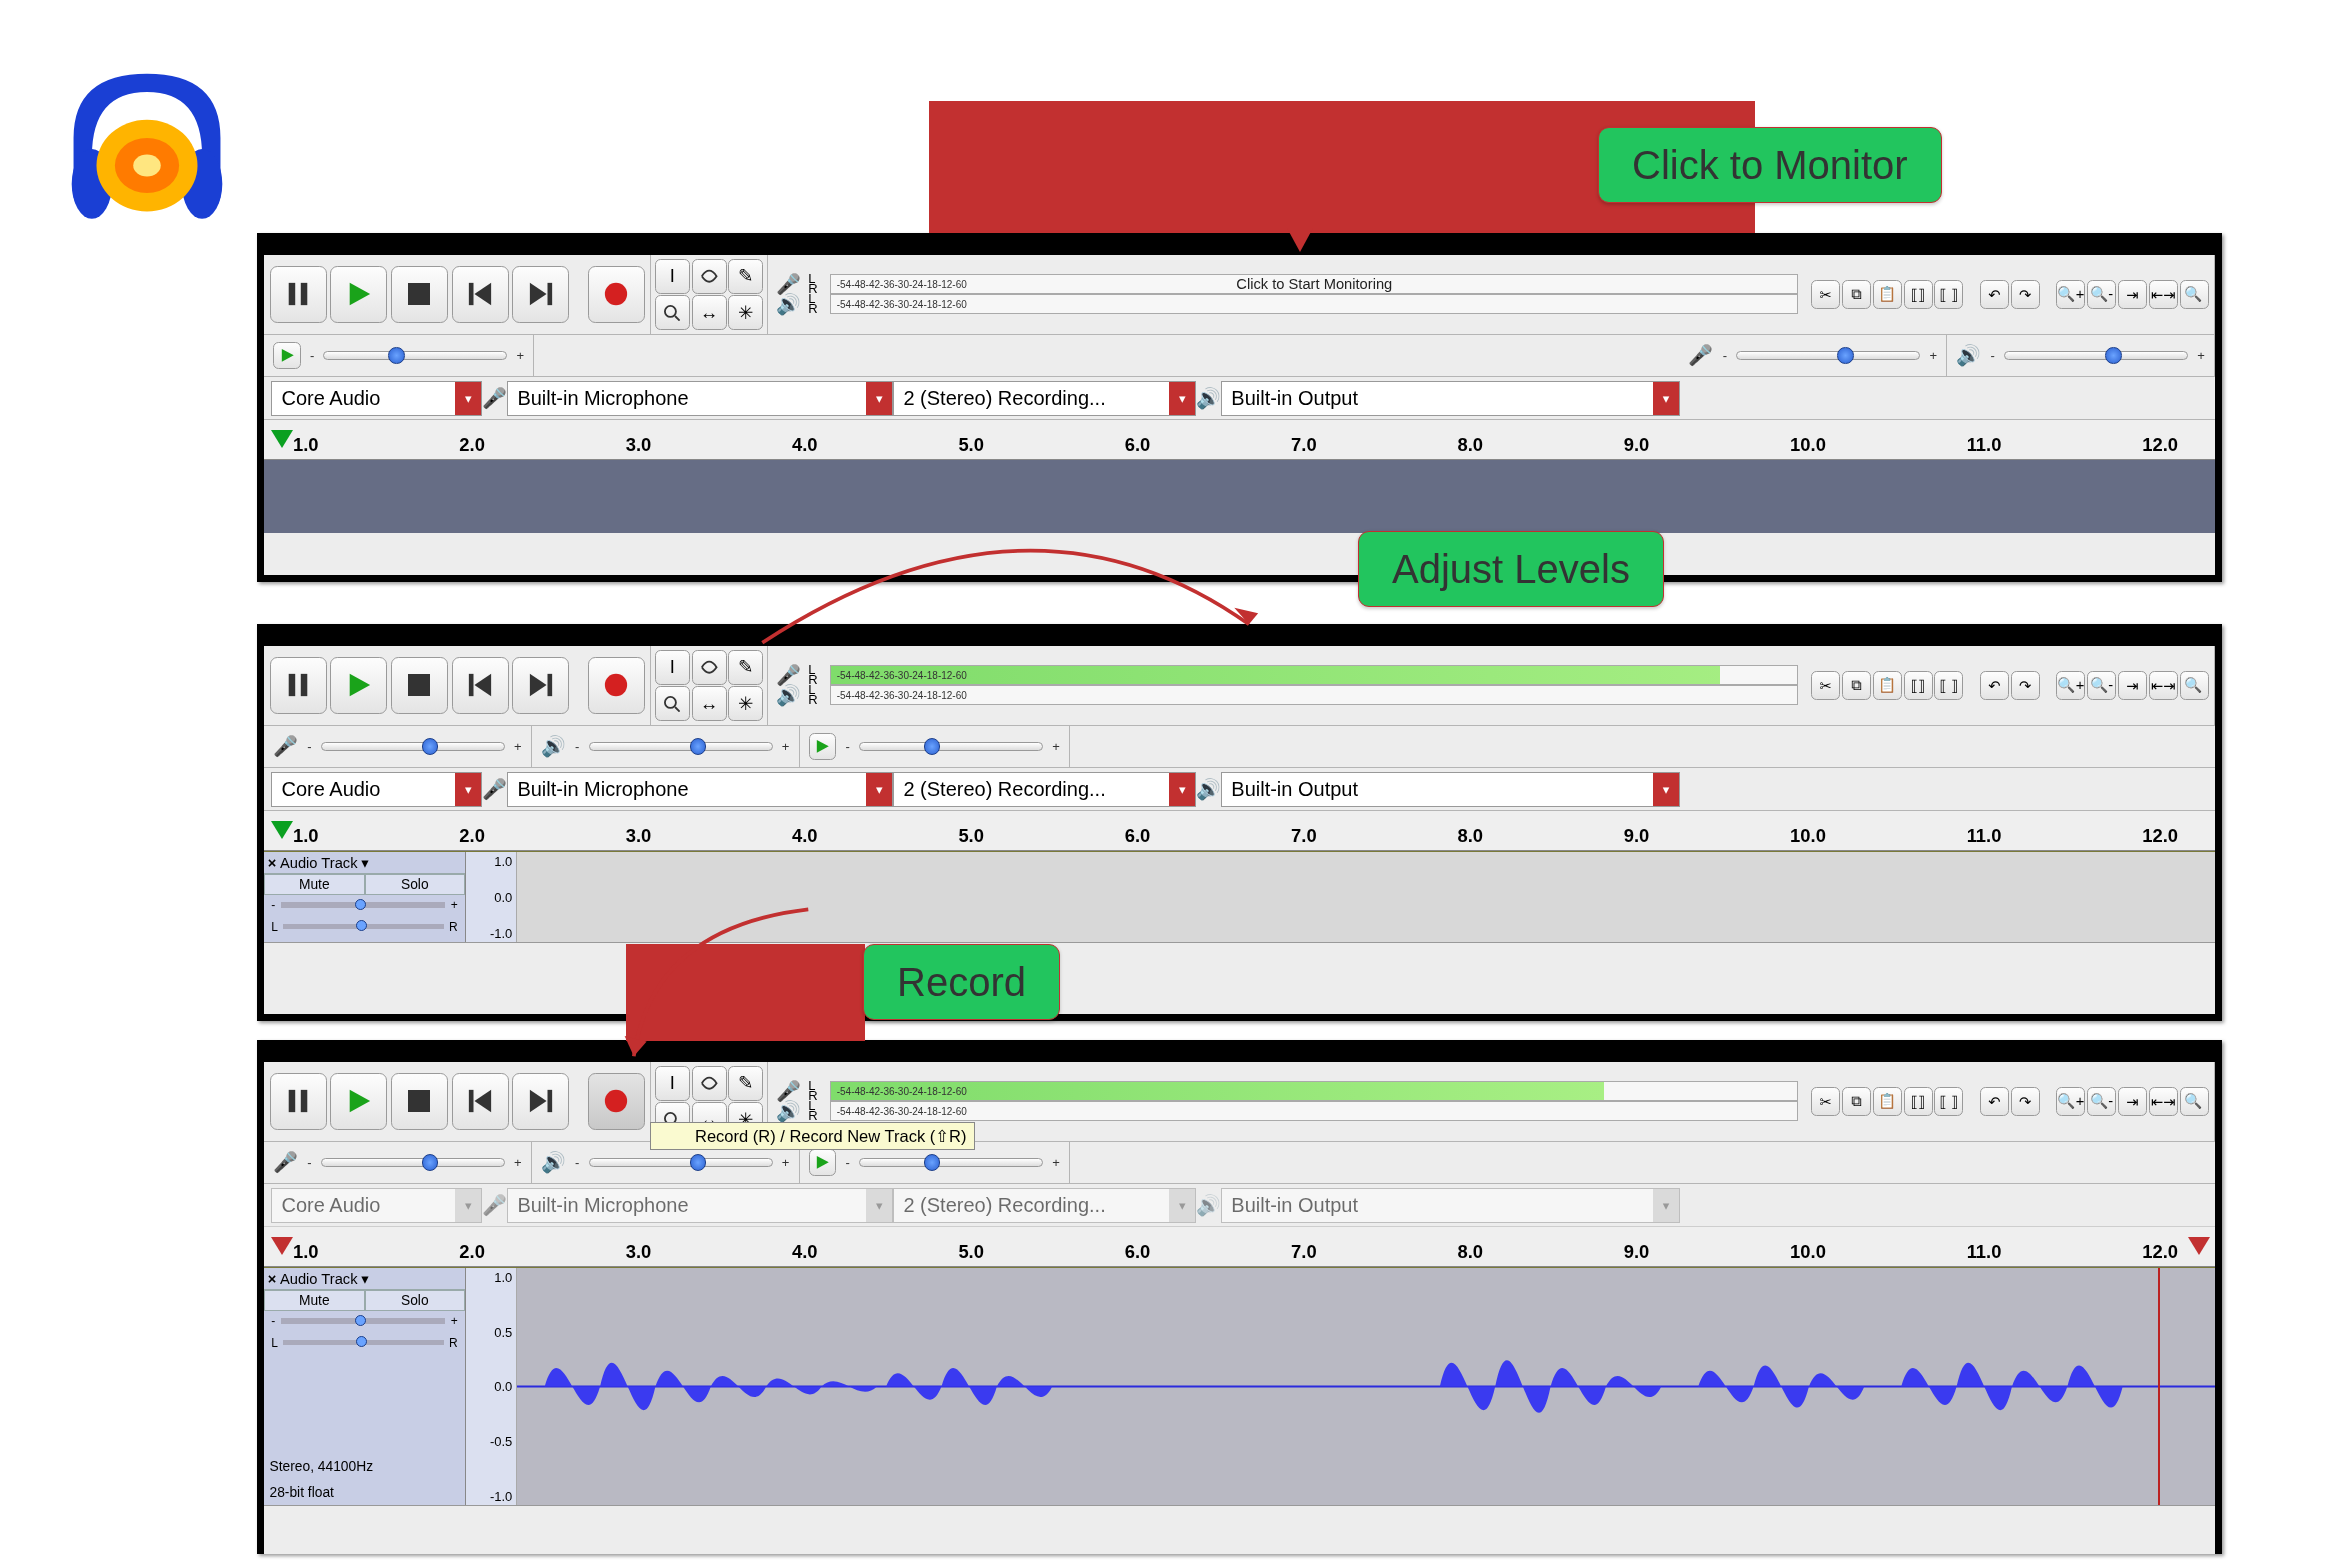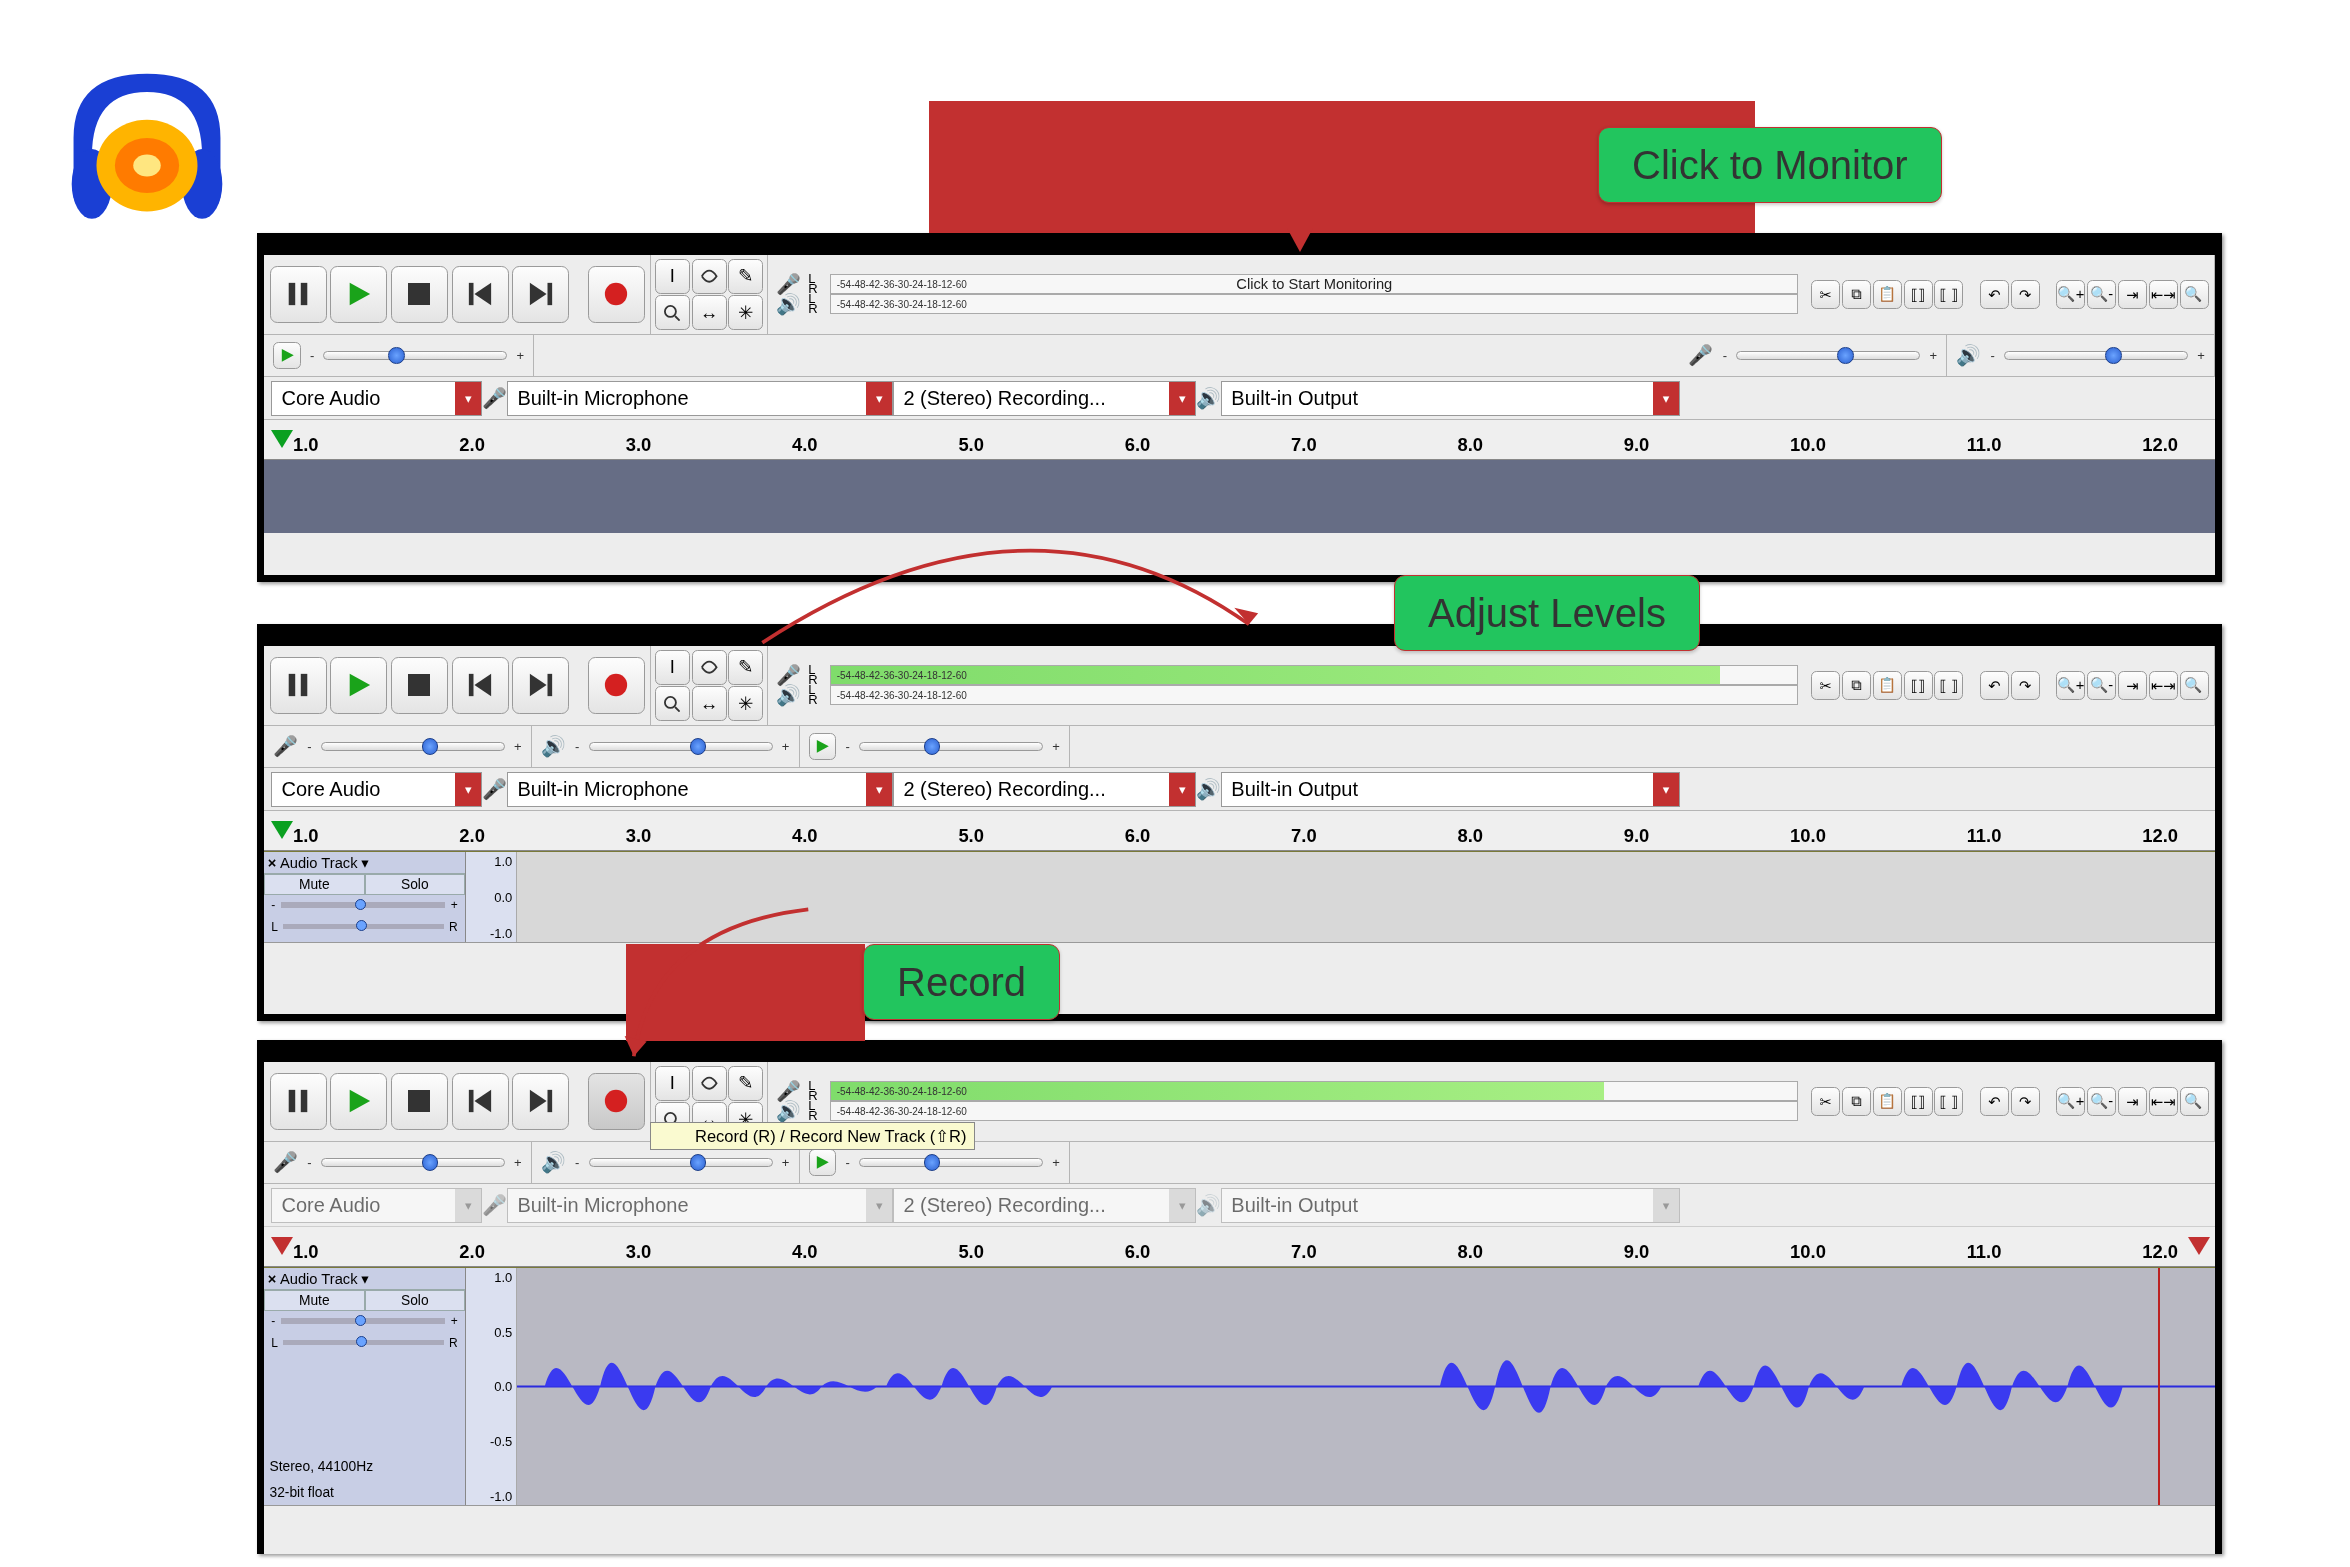--- a/index.html
+++ b/index.html
@@ -422,21 +422,21 @@
       </div>
   </div>
 
   <div class="track-area"></div>
 </div>
 
 <svg style="position:absolute; left:753px; top:505px; z-index:45;" width="643" height="202" viewBox="0 0 700 220">
   <path d="M10 150 Q 300 -40 540 130" fill="none" stroke="#c23030" stroke-width="4"></path>
   <polygon points="540,130 524,112 550,118" fill="#c23030"></polygon>
 </svg>
-<div class="callout" style="left:1394px; top:531px;margin-top:44px;"><span>Adjust Levels</span></div>
+<div class="callout" style="left:1358px; top:531px;"><span>Adjust Levels</span></div>
 
 <div class="win" style="left:257px; top:624px; width:1965px; height:397px;">
   <div class="toolbar-row">
     <div class="toolbar-section">
       <div class="btn">
           <svg width="26" height="26" viewBox="0 0 28 28">
             <rect x="4" y="2" width="7" height="24" fill="#333"></rect>
             <rect x="17" y="2" width="7" height="24" fill="#333"></rect>
           </svg>
         </div>
@@ -880,21 +880,21 @@
         </div>
       <div class="tp-slider-row">
           <span>L</span>
           <div class="tp-slider">
             <div class="th"></div>
           </div>
           <span>R</span>
         </div>
       <div style="flex:1"></div>
       <div class="tp-info">Stereo, 44100Hz</div>
-      <div class="tp-info">32-bit float</div>
+      <div class="tp-info">28-bit float</div>
     </div>
     <div class="amp-col">
       <span>1.0</span>
         <span>0.5</span>
         <span>0.0</span>
         <span>-0.5</span>
         <span>-1.0</span>
     </div>
     <div class="wave-area">
       <svg width="100%" height="100%" viewBox="0 0 1840 260" preserveAspectRatio="none">

